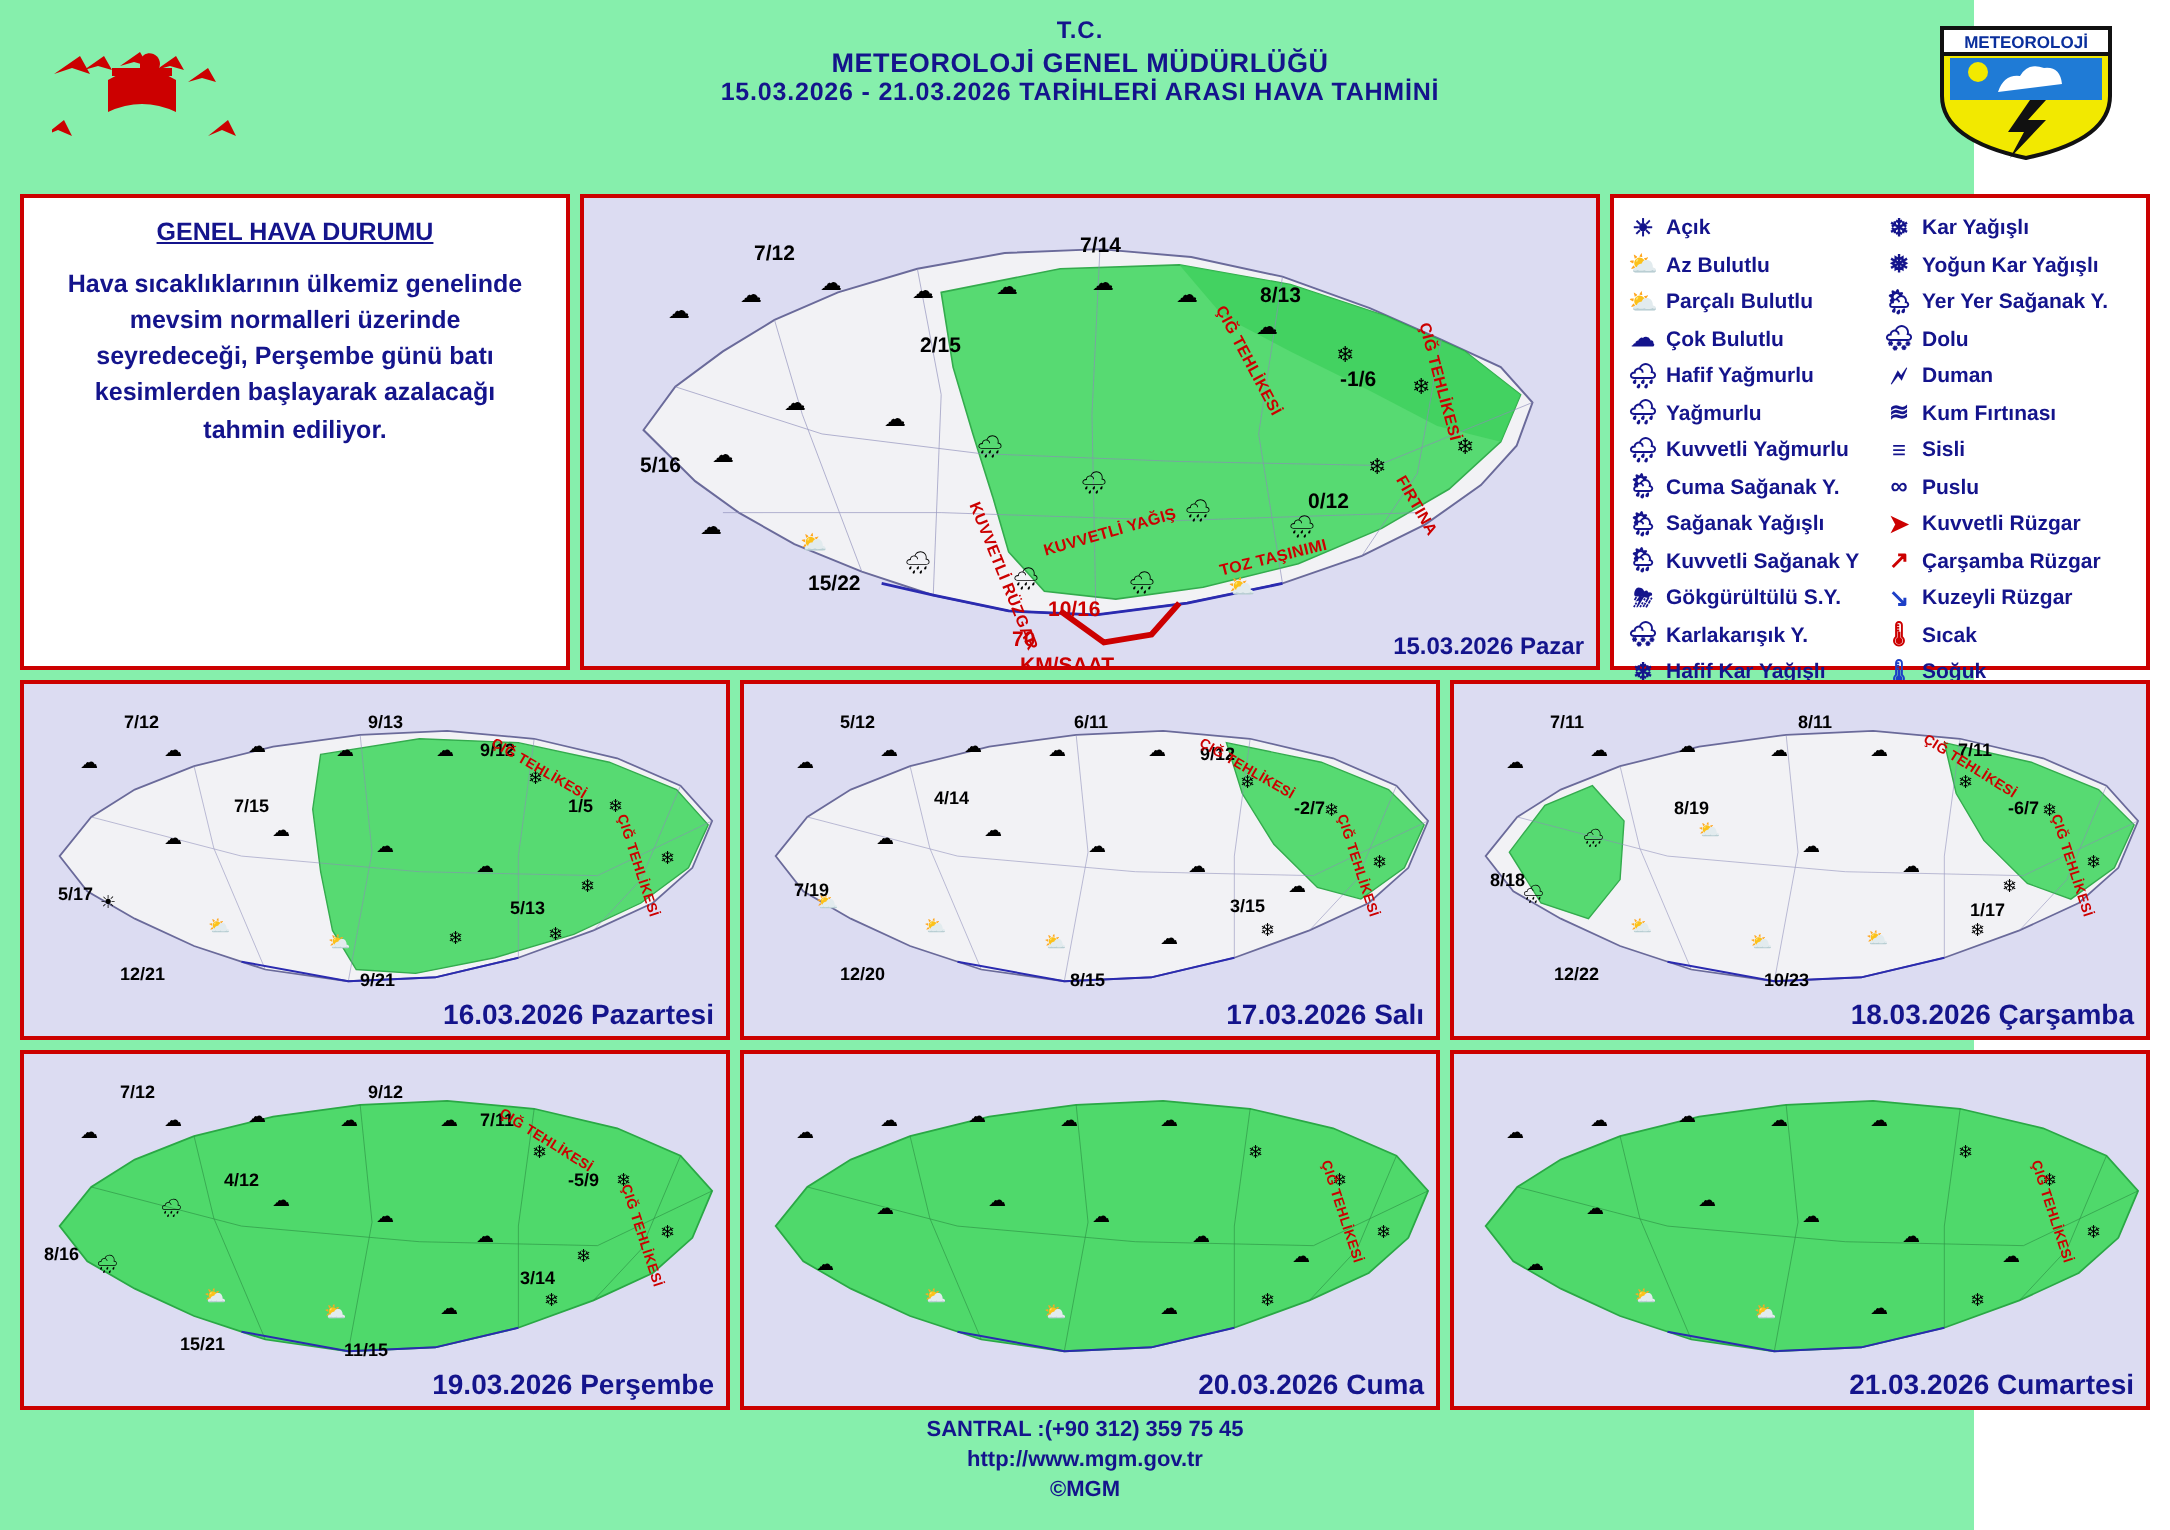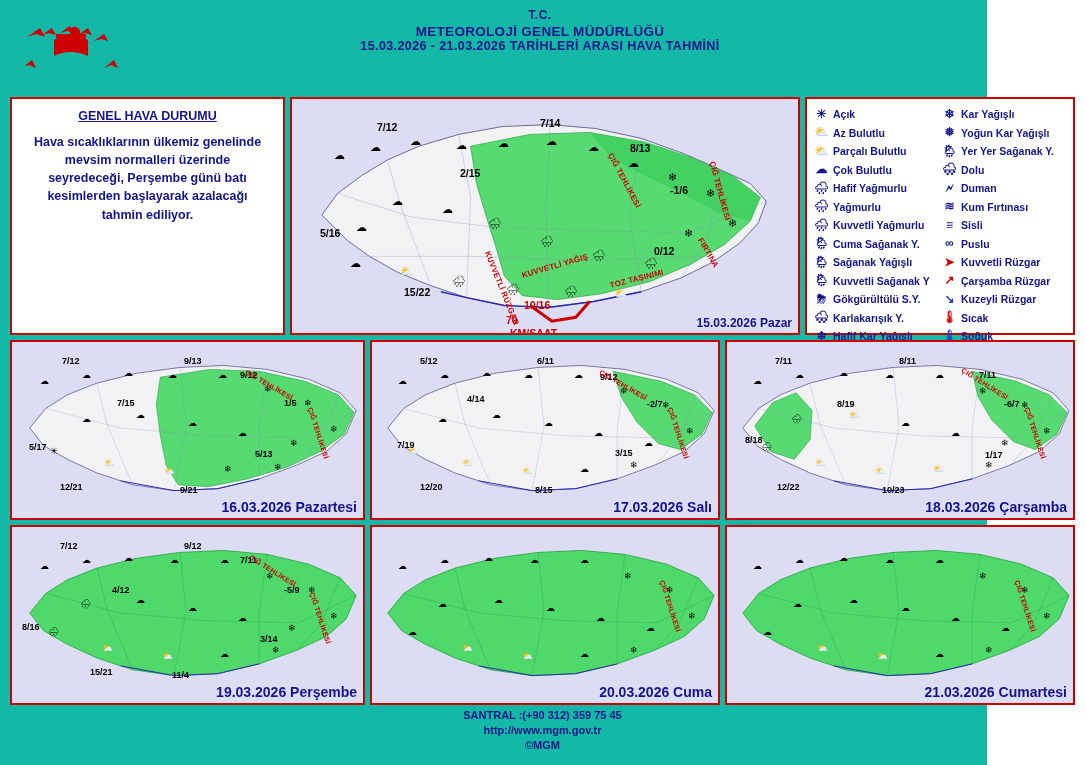--- a/index.html
+++ b/index.html
@@ -3,21 +3,21 @@
 <meta charset="utf-8">
 <style>
   * { box-sizing: border-box; }
   html, body {
     margin: 0; padding: 0;
     width: 1085px; height: 765px;
     background: #ffffff;
     font-family: "Liberation Sans", sans-serif;
     overflow: hidden;
   }
-  .page { position: relative; width: 987px; height: 765px; background:#14b8a6; }
+  .page { position: relative; width: 987px; height: 765px; background:#86efac; }
 
   
   .header { position:absolute; left:0; top:0; width:1085px; height:96px; }
   .logo-left {
     position:absolute; left:26px; top:16px; width:112px; height:62px;
   }
   .logo-right {
     position:absolute; right:22px; top:8px; width:100px; height:72px;
   }
   .header-text {
@@ -128,20 +128,31 @@
         </g>
       </svg>
     </div>
 
     <div class="header-text">
       <div class="h-tc">T.C.</div>
       <div class="h-l2">METEOROLOJİ  GENEL  MÜDÜRLÜĞÜ</div>
       <div class="h-l3">15.03.2026  -  21.03.2026   TARİHLERİ  ARASI  HAVA  TAHMİNİ</div>
     </div>
 
+    <div class="logo-right">
+      <svg viewBox="0 0 100 72" width="100" height="72">
+        <path d="M8 6 h84 v34 q0 22 -42 31 q-42 -9 -42 -31 z" fill="#f2e900" stroke="#111" stroke-width="2"></path>
+        <rect x="8" y="6" width="84" height="13" fill="#fff" stroke="#111" stroke-width="2"></rect>
+        <text x="50" y="16" font-size="8.5" font-family="Liberation Sans, sans-serif" font-weight="bold" fill="#0a2f9c" text-anchor="middle">METEOROLOJİ</text>
+        <rect x="12" y="21" width="76" height="21" fill="#1f7bd6"></rect>
+        <circle cx="26" cy="28" r="5" fill="#f2e900"></circle>
+        <path d="M36 38 q3 -9 11 -8 q4 -7 12 -4 q8 -1 9 8 z" fill="#fff"></path>
+        <path d="M52 42 l-11 16 h8 l-7 13 l18 -19 h-9 l9 -10 z" fill="#111"></path>
+      </svg>
+    </div>
   </div>
 
   <div class="panel" id="gen-box">
     <div class="gen-title">GENEL HAVA DURUMU</div>
     <div class="gen-body">Hava sıcaklıklarının ülkemiz genelinde mevsim normalleri üzerinde seyredeceği, Perşembe günü batı kesimlerden başlayarak azalacağı tahmin ediliyor.</div>
   </div>
 
   <div class="panel" id="legend-box">
     <div class="legend-grid">
       <div class="legend-col">
@@ -498,21 +509,21 @@
     <span class="wx" style="left:260px; top:118px;">❄</span>
     <div class="map-date">19.03.2026 Perşembe</div>
   <span class="temp" style="left: 48px; top: 14px;">7/12</span>
       <span class="temp" style="left: 172px; top: 14px;">9/12</span>
       <span class="temp" style="left: 228px; top: 28px;">7/11</span>
       <span class="temp" style="left: 100px; top: 58px;">4/12</span>
       <span class="temp" style="left: 272px; top: 58px;">-5/9</span>
       <span class="temp" style="left: 10px; top: 95px;">8/16</span>
       <span class="temp" style="left: 248px; top: 107px;">3/14</span>
       <span class="temp" style="left: 78px; top: 140px;">15/21</span>
-      <span class="temp" style="left: 160px; top: 143px;">11/4</span>
+      <span class="temp" style="left: 160px; top: 143px;">11/15</span>
       <span class="warn" style="left: 238px; top: 26px; transform: rotate(32deg); transform-origin: left center;">ÇIĞ TEHLİKESİ</span>
       <span class="warn" style="left: 300px; top: 62px; transform: rotate(72deg); transform-origin: left center;">ÇIĞ TEHLİKESİ</span>
     </div>
 
   <div class="mappanel" id="map-5">
     <svg class="map-svg" viewBox="0 0 350 180" preserveAspectRatio="none">
       <rect x="0" y="0" width="350" height="180" fill="#dcdcf2"></rect>
       <path d="M16 88 L32 68 L54 54 L84 42 L124 32 L168 26 L212 24 L256 28 L298 38 L330 52 L346 70
                L336 94 L316 112 L286 126 L248 140 L206 150 L162 152 L120 146 L84 134 L54 120 L30 106 Z" fill="#4fd96b" stroke="#2aa845" stroke-width="0.9"></path>
       <g stroke="#2a8a42" stroke-width="0.35" fill="none" opacity="0.85">

